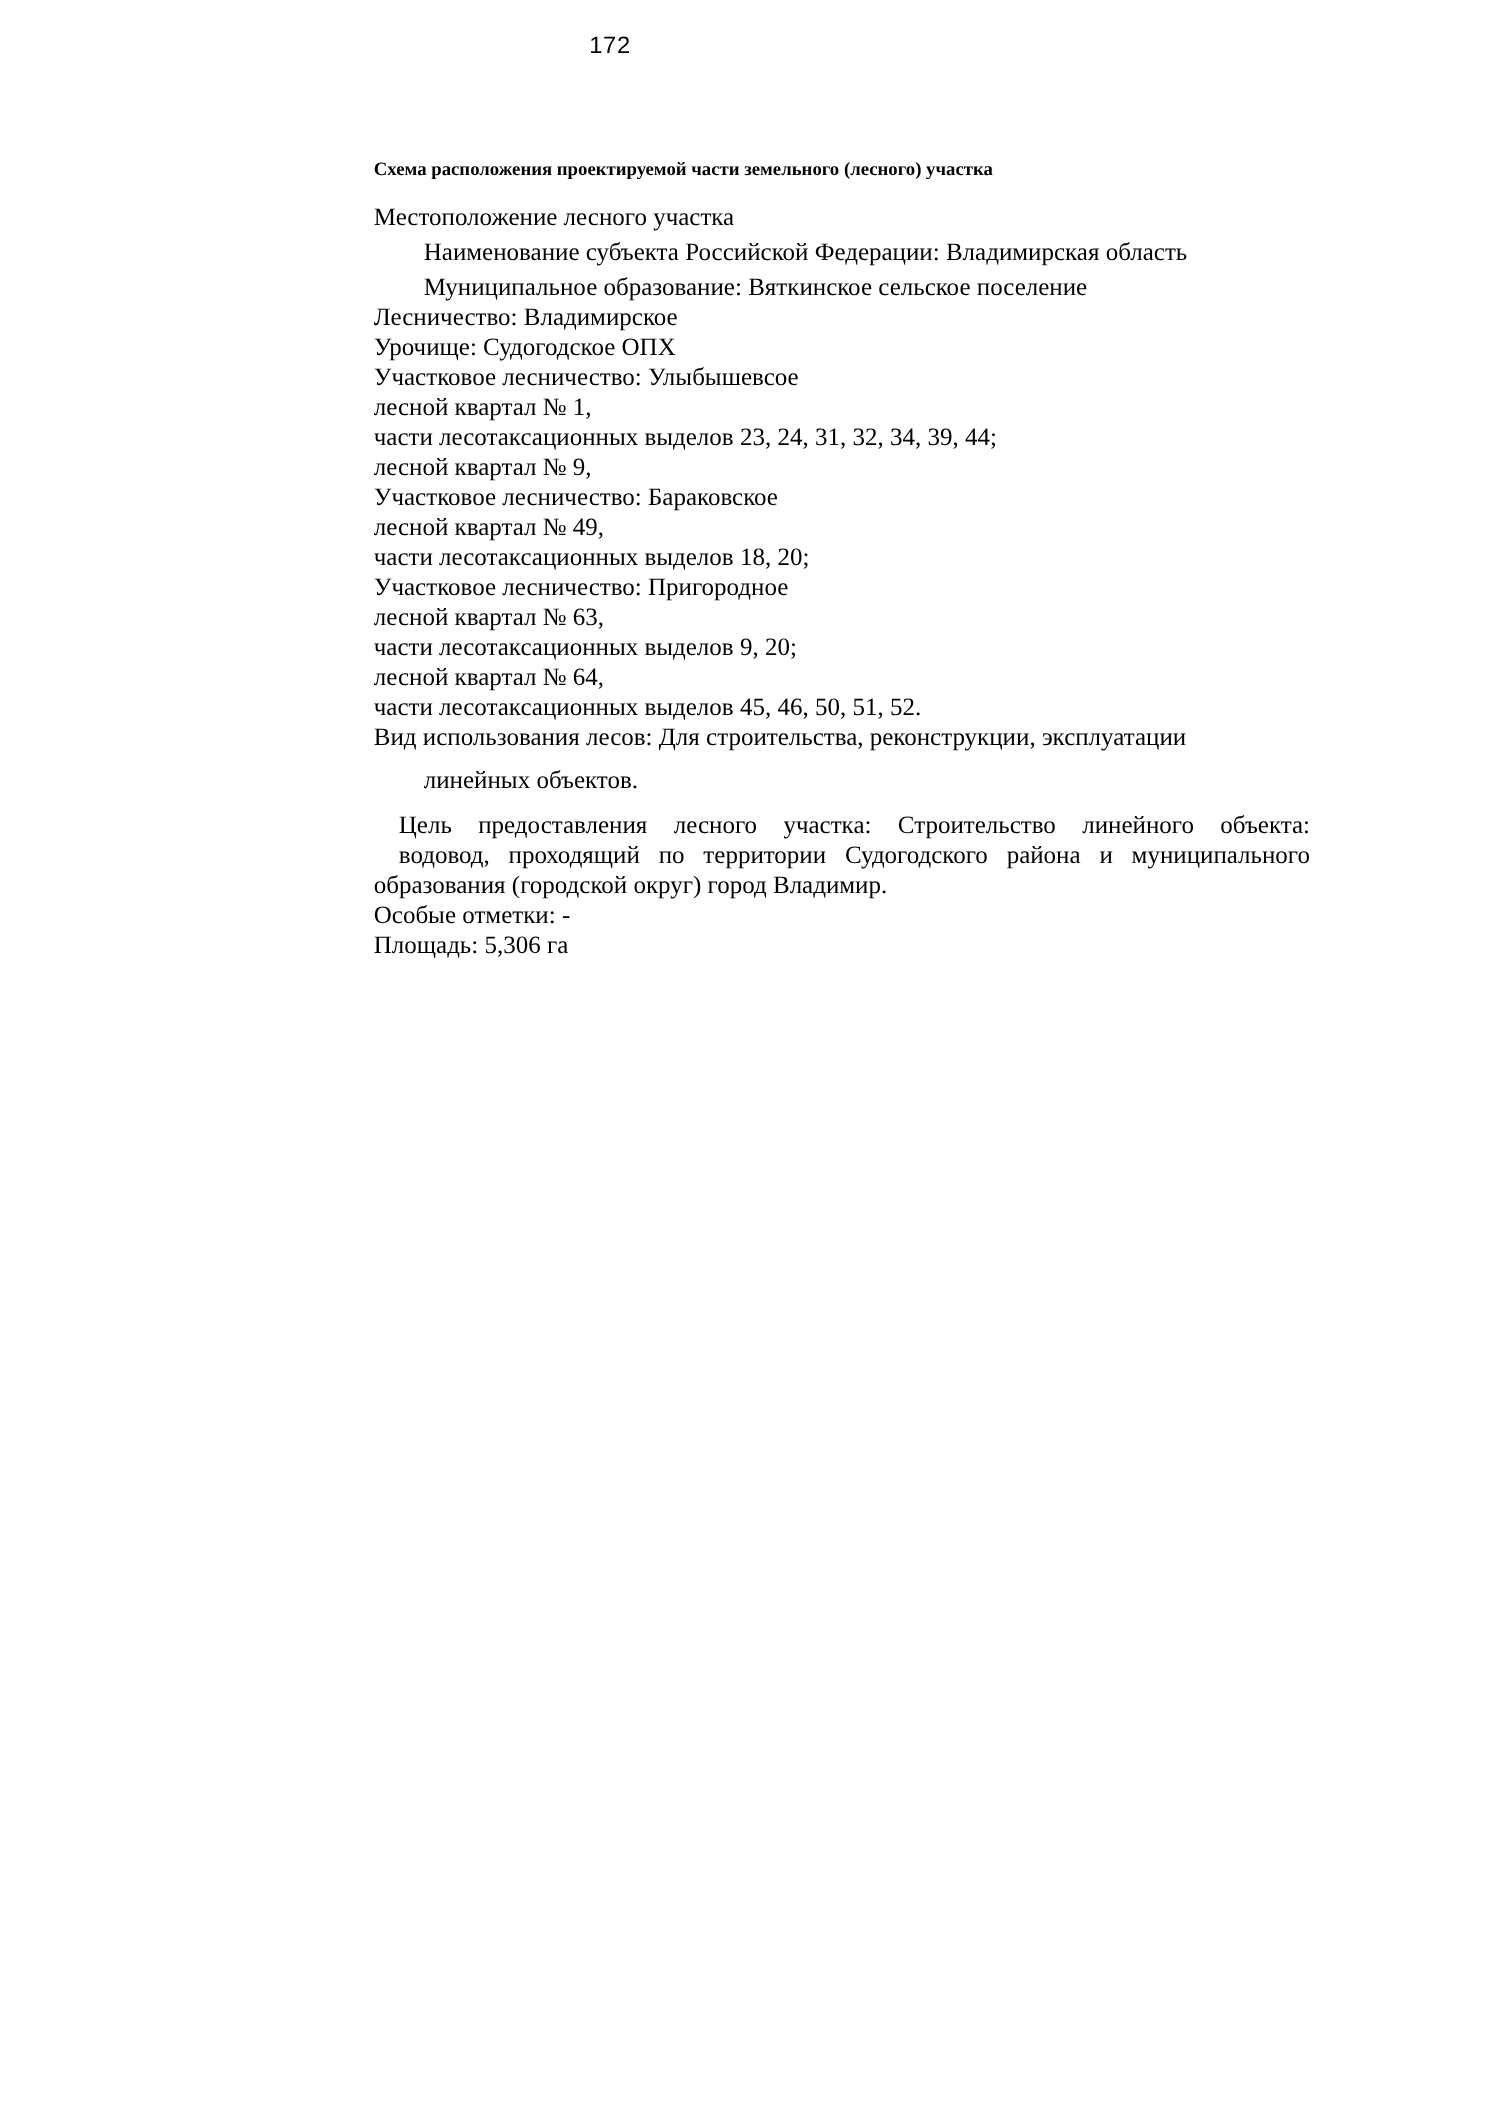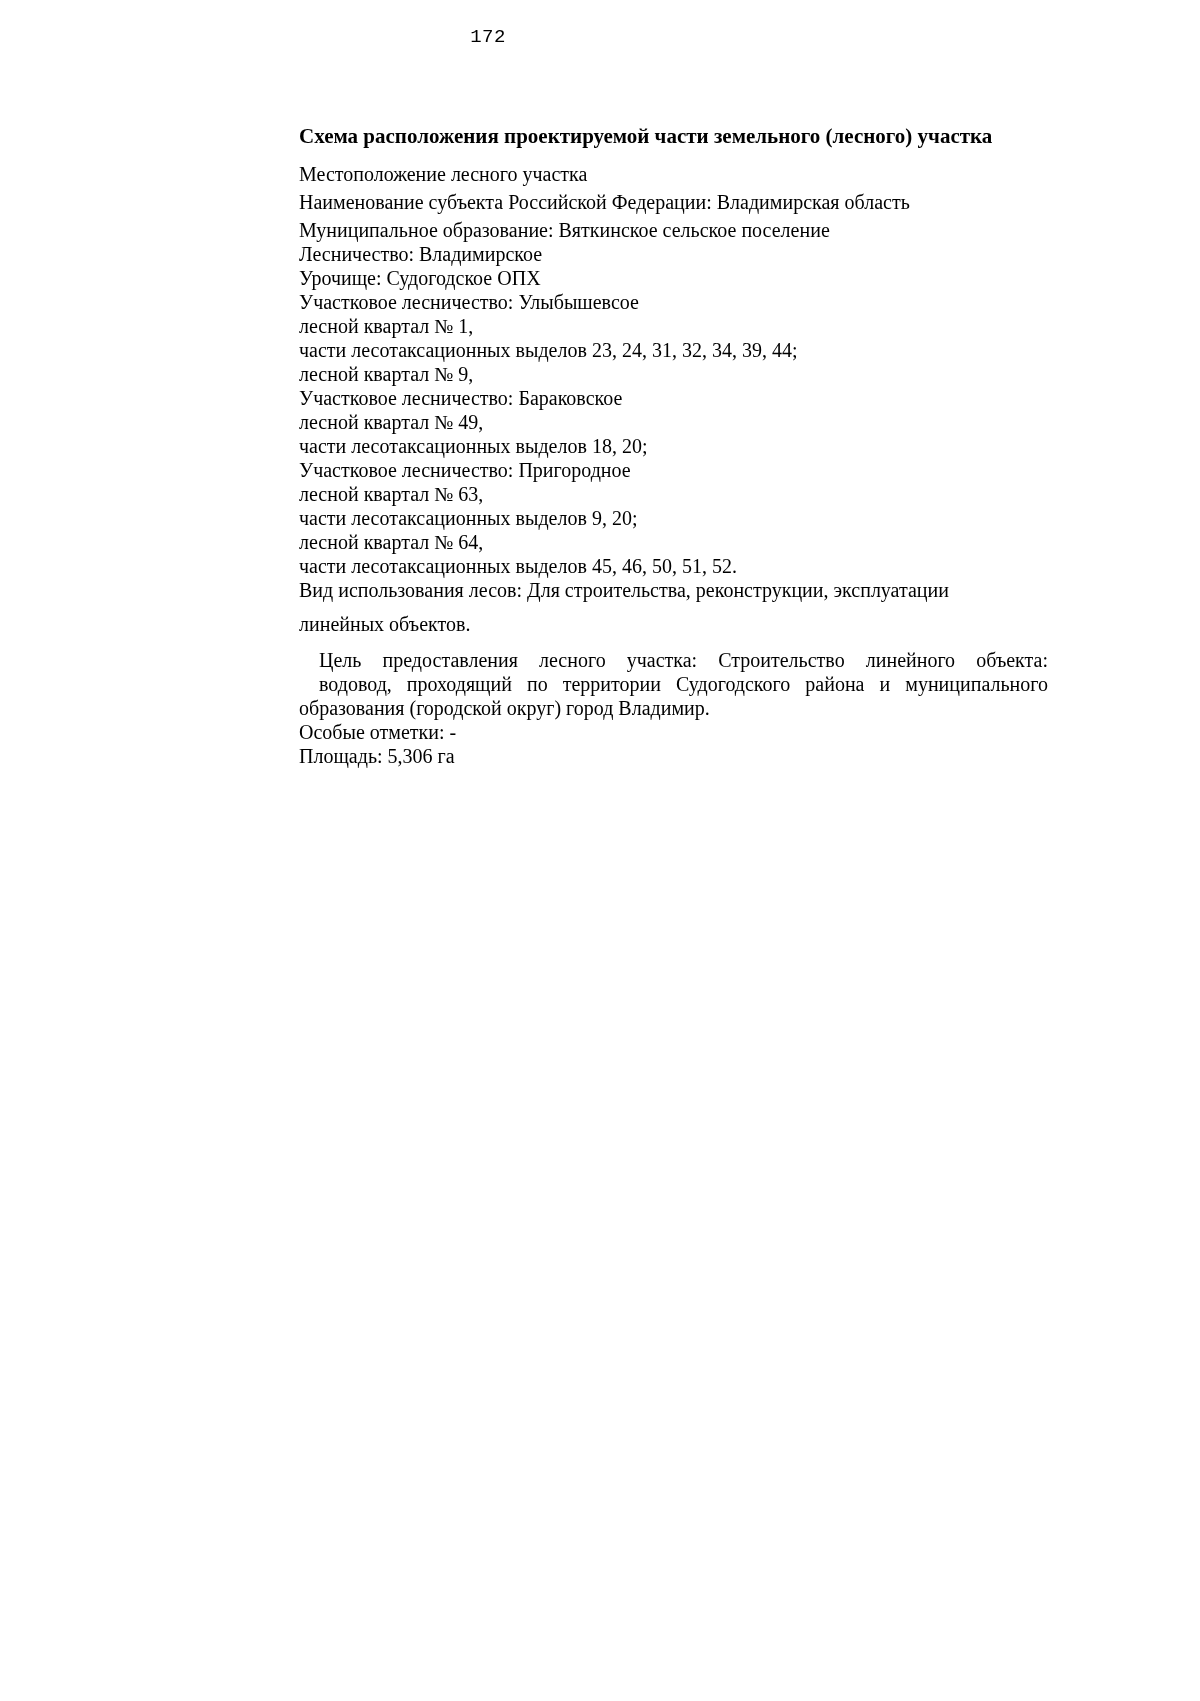--- a/index.html
+++ b/index.html
@@ -1,29 +1,29 @@
 <!DOCTYPE html>
 <html><head>
 <meta charset="utf-8">
 <style>
   html, body { margin: 0; padding: 0; background: #ffffff; }
   body { width: 1200px; height: 1701px; position: relative; overflow: hidden; color: #000; }
   .page-number {
     position: absolute; top: 26px; left: 0; width: 976px; text-align: center;
-    font-family: Liberation Mono, monospace; font-size: 19px; letter-spacing: 0.5px;
+    font-family: Liberation Sans, sans-serif; font-size: 19px; letter-spacing: 0.5px;
   }
   .content {
     position: absolute; left: 299px; top: 124px; width: 749px;
     font-family: "Liberation Serif", serif; font-size: 20px; line-height: 24px;
   }
   .title {
-    font-weight: bold; font-size: 21px; margin: 0 0 14px 0; white-space: nowrap;
+    font-weight: bold; font-size: 15px; margin: 0 0 14px 0; white-space: nowrap;
   }
   .line { white-space: nowrap; }
-  .gap-small { margin-top: 4px; }
+  .gap-small { margin-top: 4px; margin-left: 40px; }
   .gap-large { margin-top: 12px; }
   .justified { text-align: justify; text-align-last: left; }
   .justified .jl { text-align: justify; text-align-last: justify; display: block; margin-left: 20px; }
 </style>
 </head>
 <body>
 
 <div class="page-number">172</div>
 
 <div class="content">

